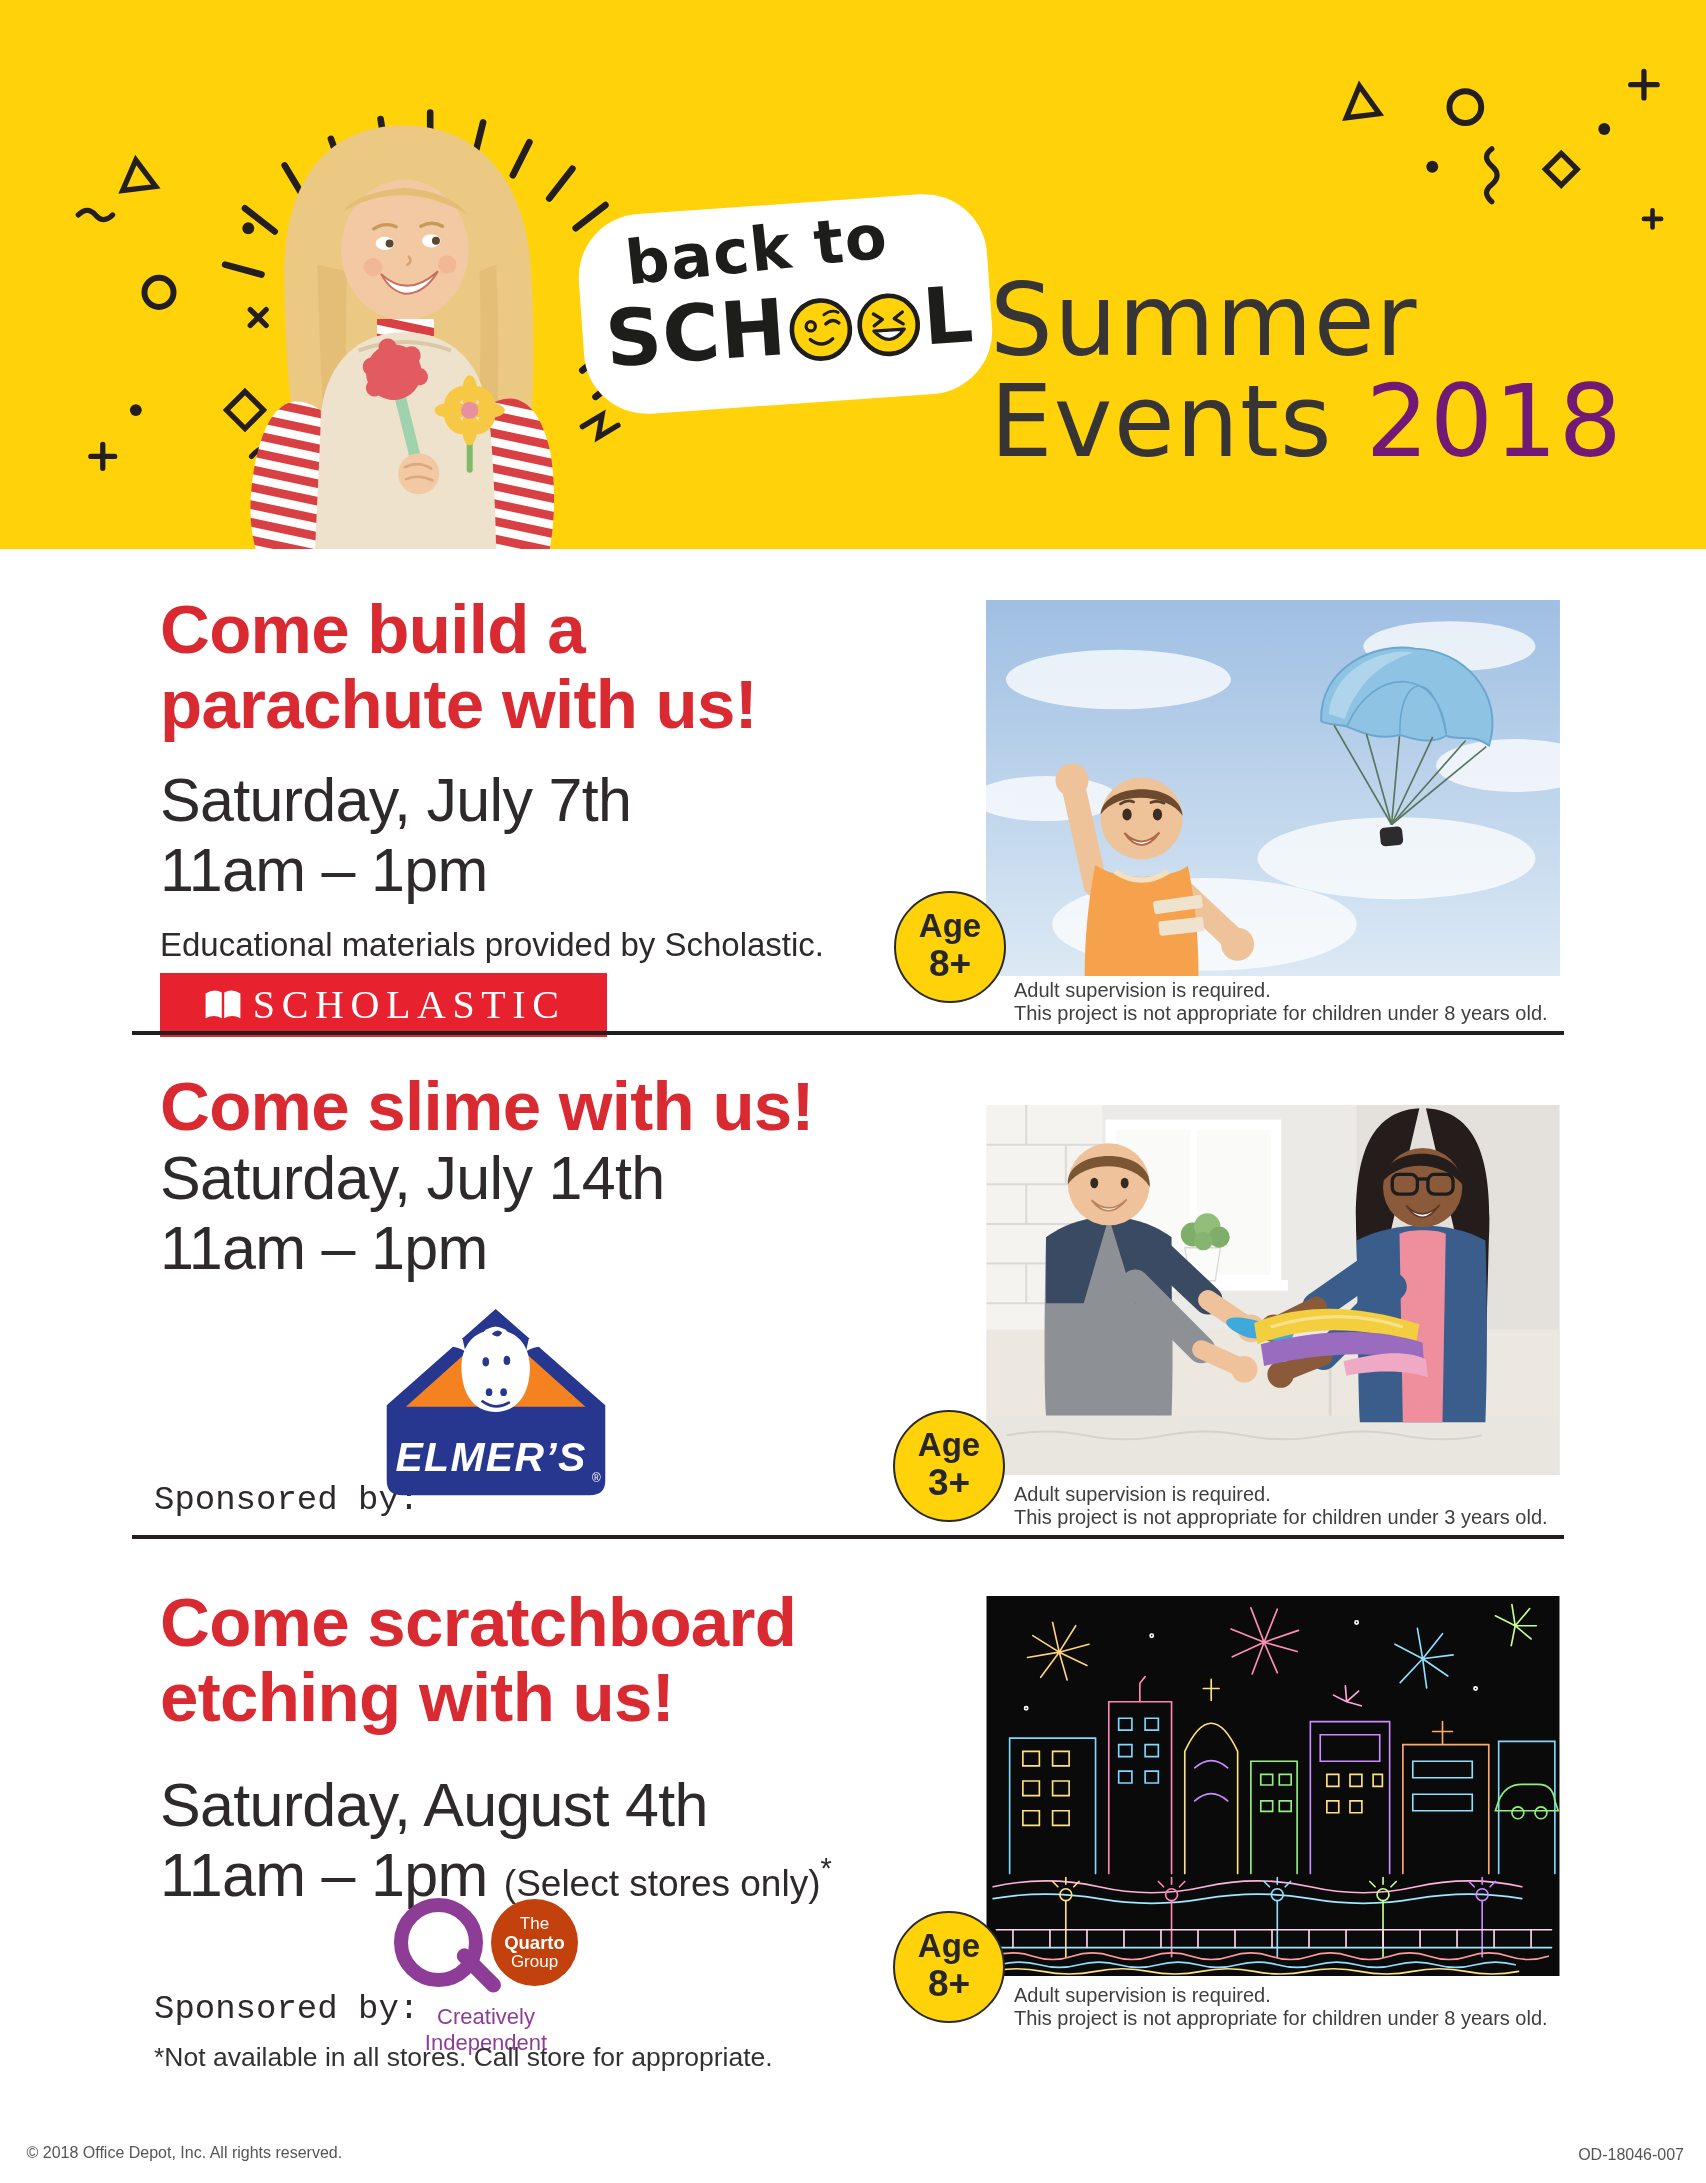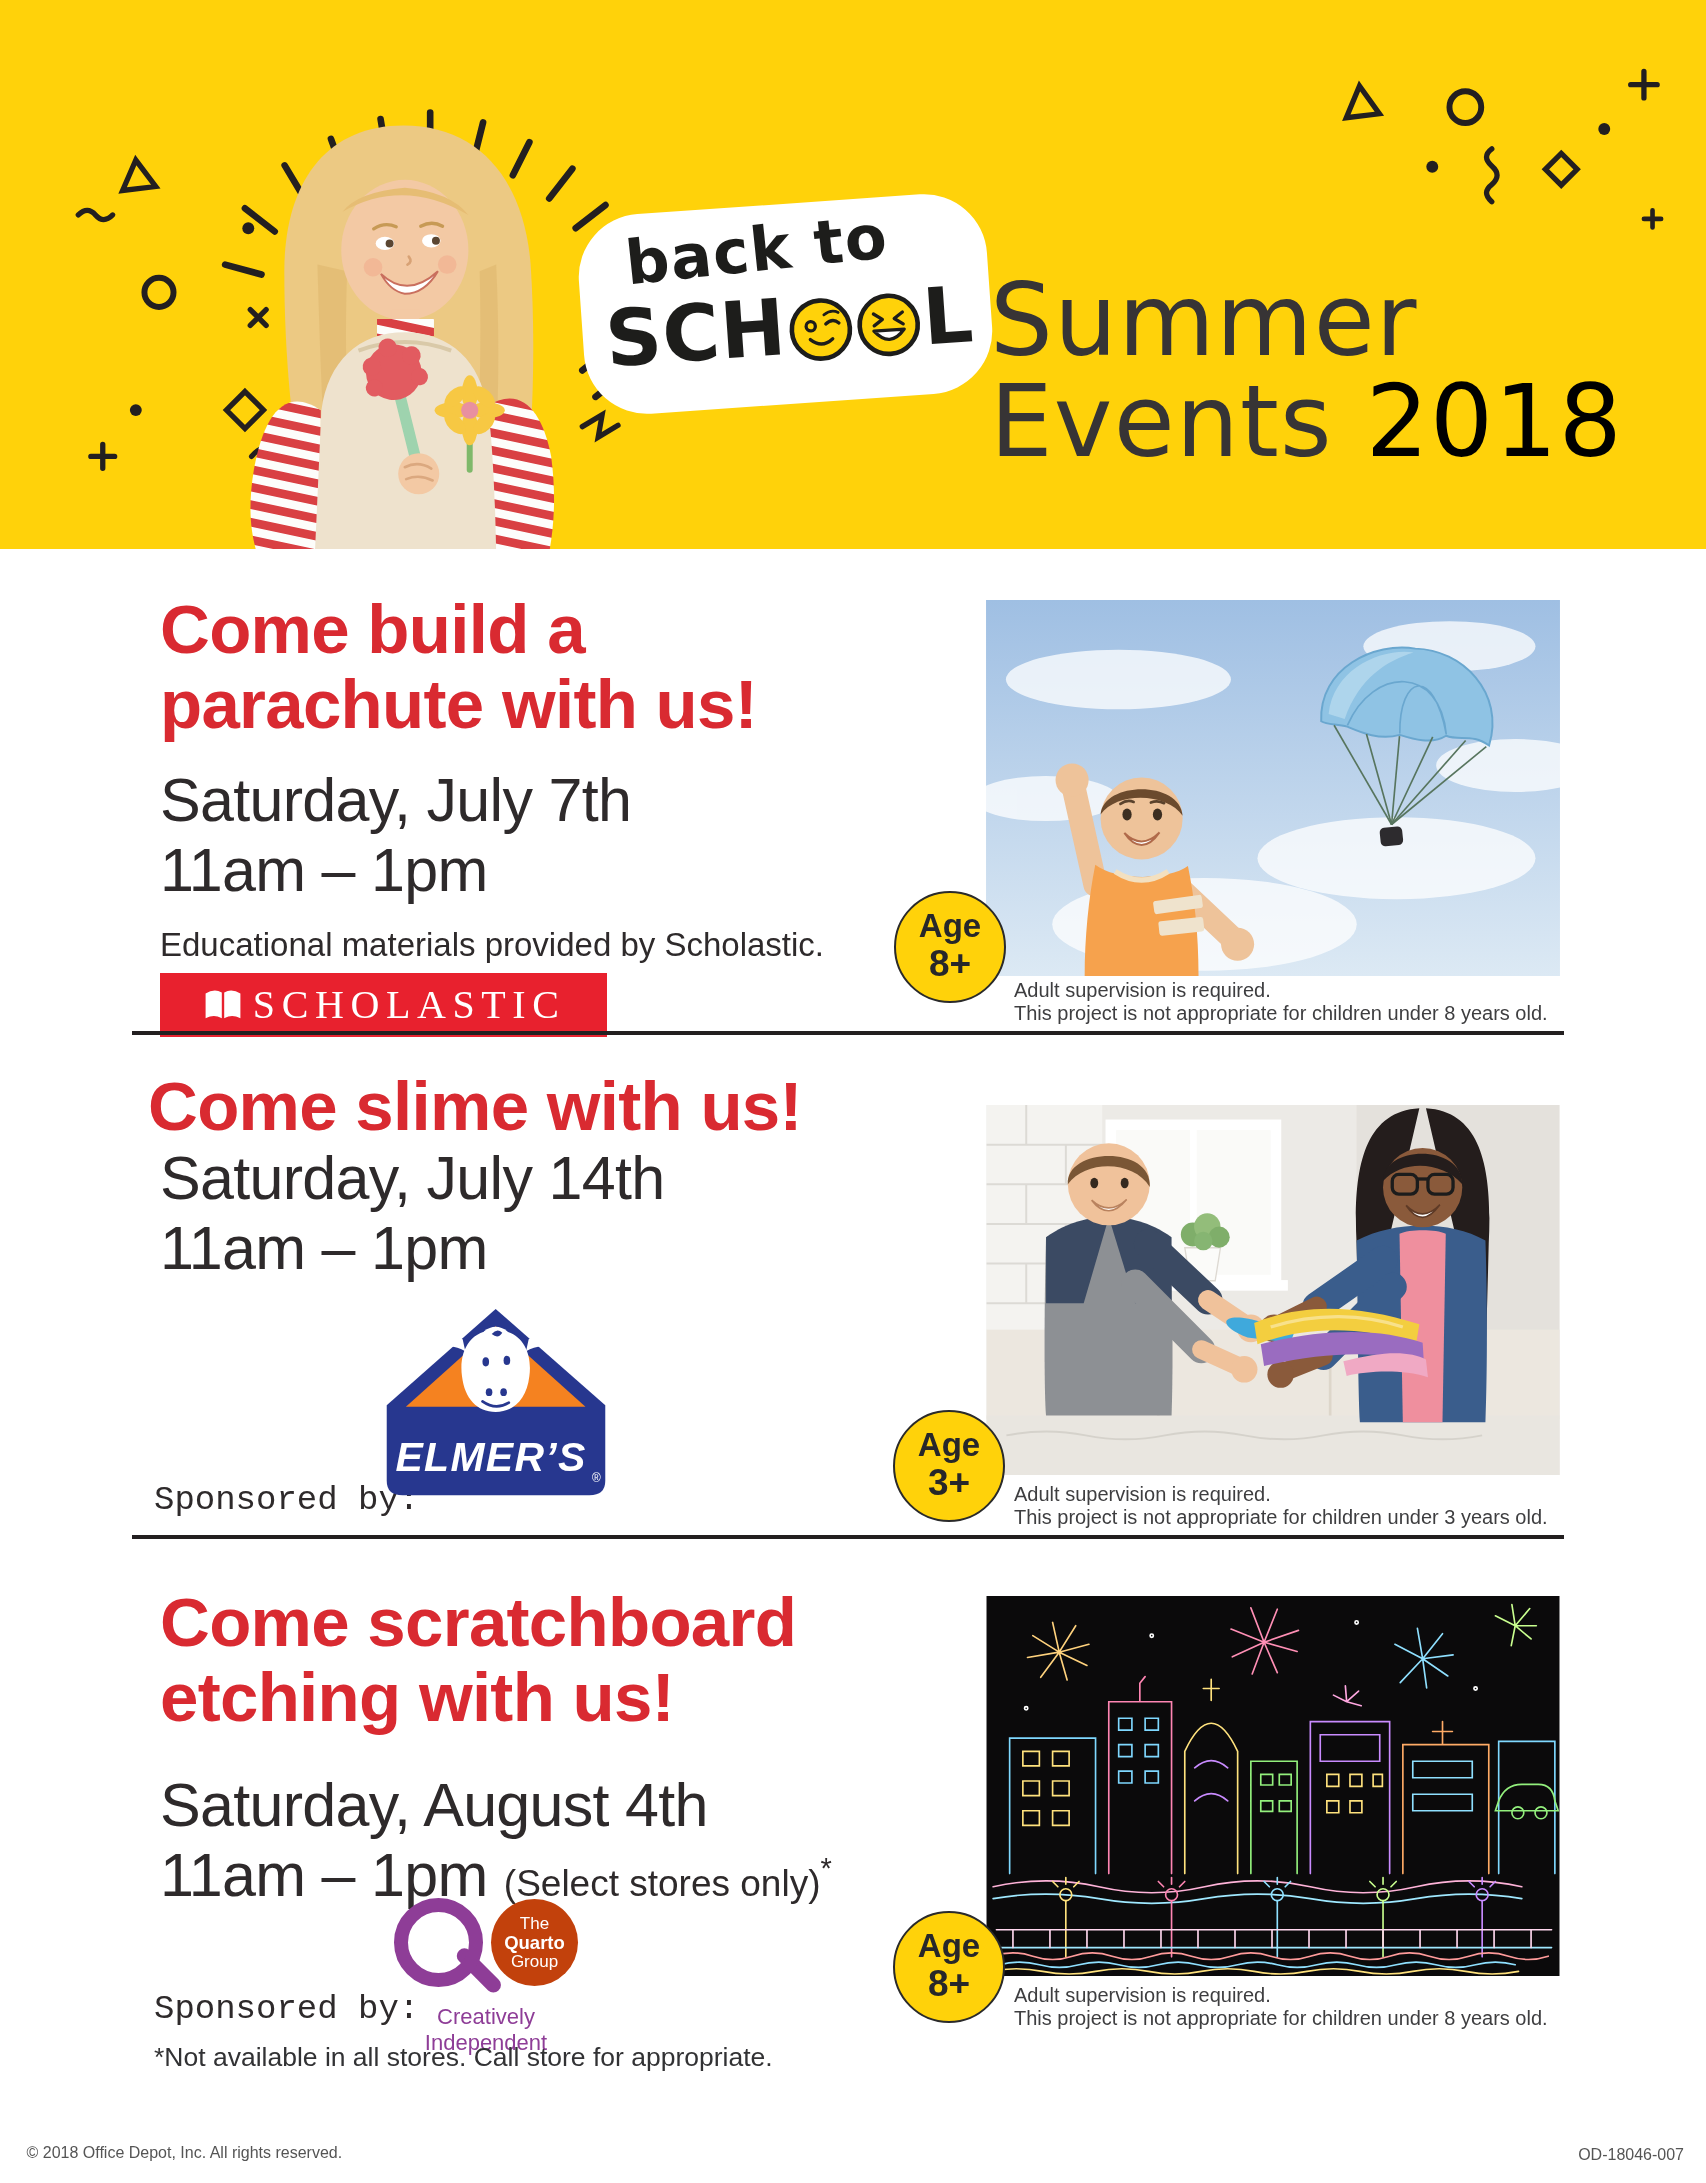--- a/index.html
+++ b/index.html
@@ -10,21 +10,21 @@
   .header{left:0;top:0;width:1707px;height:549px;background:#ffd20a;overflow:hidden;}
   .sticker{left:581px;top:204px;width:409px;height:200px;background:#fff;border-radius:63px;
            transform:rotate(-4deg);}
   .sticker .bt{position:absolute;left:48px;top:8px;font-family:"DejaVu Sans",sans-serif;
                font-weight:700;font-size:61px;color:#1d1d1b;transform:rotate(-2deg);letter-spacing:1.3px;}
   .sticker .row{position:absolute;left:22.5px;top:78px;display:flex;align-items:center;
                 font-family:"DejaVu Sans",sans-serif;font-weight:700;font-size:78px;color:#1d1d1b;letter-spacing:0.7px;}
   .sticker .row svg{width:66px;height:66px;margin:9.3px 1.3px 0 1.3px;}
   .htitle{left:990px;top:270px;font-family:"DejaVu Sans",sans-serif;font-size:99px;line-height:101px;
           color:#373435;letter-spacing:1.3px;white-space:nowrap;}
-  .htitle .yr{color:#000000;}
+  .htitle .yr{color:#701a75;}
   
   .event-title{font-weight:700;font-size:69px;line-height:1.09;color:#d92a31;letter-spacing:-0.7px;white-space:nowrap;}
   .event-date{font-size:61px;line-height:1.15;color:#2e2a2b;letter-spacing:-0.7px;white-space:nowrap;}
   .event-date .suffix{font-size:37px;letter-spacing:0;}
   .event-date .star{font-size:29px;vertical-align:18.5px;}
   .note{font-size:33px;color:#2e2a2b;}
   .sponsor{font-size:34px;color:#2e2a2b;font-family:Liberation Mono, monospace;}
   .caption{font-size:20px;line-height:22.5px;color:#3e3e40;}
   .footnote{font-size:26.5px;color:#323234;}
   .divider{left:132px;width:1432px;height:4px;background:#231f20;}
@@ -250,21 +250,21 @@
   <div class="abs badge" style="left:894px;top:891px;">
     <span class="aw">Age</span>
     <span class="av">8+</span>
   </div>
   <div class="abs caption" style="left:1014px;top:979px;">
     <div>Adult supervision is required.</div>
     <div>This project is not appropriate for children under 8 years old.</div>
   </div>
   <div class="abs divider" style="top:1031px;"></div>
 
-  <div class="abs event-title" style="left:148px;top:1069px;">
+  <div class="abs event-title" style="left:160px;top:1069px;">
     <div>Come slime with us!</div>
   </div>
   <div class="abs event-date" style="left:160px;top:1143px;">
     <div>Saturday, July 14th</div>
     <div>11am – 1pm</div>
   </div>
   <div class="abs sponsor" style="left:154px;top:1481px;">Sponsored by:</div>
 
   <svg class="abs" style="left:382px;top:1305px;" width="228" height="206" viewBox="0 0 345 312">
     <path d="M172,6 L338,152 L338,266 Q338,288 314,288 L31,288 Q7,288 7,266 L7,152 Z" fill="#27378f"></path>

